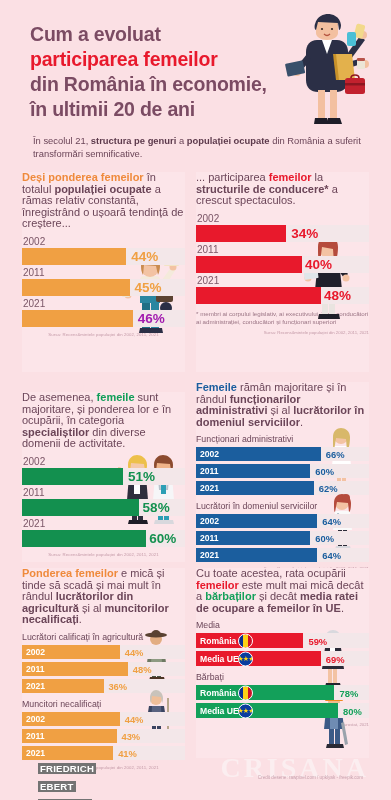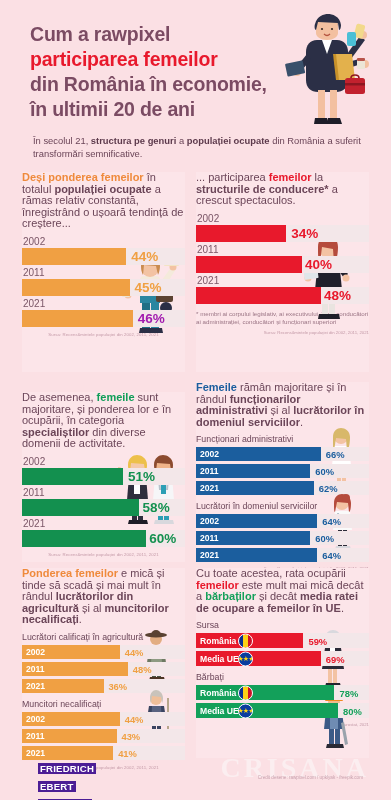--- a/index.html
+++ b/index.html
@@ -58,32 +58,32 @@
   .flag-ro { background: linear-gradient(to right, #0a2f8f 0 33.3%, #fcd116 33.3% 66.6%, #ce1126 66.6% 100%); }
   .flag-eu { background: #0a3d9e; }
   .flag-eu .stars { position:absolute; inset:0; display:flex; align-items:center; justify-content:center; color:#ffd617; font-size:7px; letter-spacing:-1px; }
 
   
   .ill { position: absolute; }
 
   
   .footer { position: absolute; left: 0; bottom: 0; width: 391px; height: 52px; }
   .fes { position: absolute; left: 38px; top: 10px; }
-  .fes-line { background: #4c1d95; color: #fff; font-size: 9.6px; font-weight: 700; letter-spacing: .2px; padding: 0 2px; display: inline-block; margin-bottom: 1px; line-height: 11px; }
+  .fes-line { background: #737373; color: #fff; font-size: 9.6px; font-weight: 700; letter-spacing: .2px; padding: 0 2px; display: inline-block; margin-bottom: 1px; line-height: 11px; }
   .crisana { position: absolute; right: 22px; top: 4px; font-size: 28px; font-weight: 700; color: #fbeef0; letter-spacing: 3px; font-family: "Liberation Serif", serif; }
   .credit { position: absolute; right: 28px; top: 27px; font-size: 4.6px; color: #c8a0ad; }
 </style>
 </head>
 <body>
 
 <div class="page">
 
   <div class="header">
     <div class="title">
-      <div>Cum a rawpixel</div>
+      <div>Cum a evoluat</div>
       <div class="hl">participarea femeilor</div>
       <div>din România în economie,</div>
       <div>în ultimii 20 de ani</div>
     </div>
 
     <svg class="hero" viewBox="0 0 92 118">
       <ellipse cx="46" cy="12" rx="11" ry="11" fill="#2b2f46"></ellipse>
       <path d="M35 12c0-7 5-11 11-11s11 4 11 11v7c0 4-5 7-11 7s-11-3-11-7z" fill="#f3c0a0"></path>
       <path d="M34 10c2-8 9-10 13-10s12 2 13 11c0 3-1 5-2 5l-1-7-20-1-2 8c-1 0-2-3-1-6z" fill="#2b2f46"></path>
       <circle cx="41" cy="15" r="1.1" fill="#3a2a26"></circle>
@@ -435,21 +435,21 @@
         <rect x="19" y="38" width="4" height="15" fill="#f3c3a3"></rect>
       <path d="M12 53h7l1 4H11z" fill="#24242f"></path>
         <path d="M19 53h7l1 4H18z" fill="#24242f"></path>
       <path d="M11 18h16l3 21H8z" fill="#2b2b38"></path>
       <rect x="16" y="18" width="5" height="13" fill="#fff"></rect>
       <circle cx="19" cy="10" r="7" fill="#f3c3a3"></circle>
       <path d="M11 9c0-6 4-9 8-9s8 3 8 9c0 4-1 6-1 6l-1-7-12-1-1 8s-1-2-1-6z" fill="#d9d9de"></path>
       <rect x="28" y="28" width="9" height="7" rx="1" fill="#4a4a58"></rect>
     </svg>
 
-    <div class="subhead">Sursa</div>
+    <div class="subhead">Media</div>
     <div>
       <div class="irow" style="height:15px;">
         <div class="itrack"></div>
         <div class="ibar" style="width:62%; background:#e8192c;"></div>
         <div class="iyear">România</div>
         <div class="flag flag-ro" style="left:42px;"></div>
         <div class="ival" style="left:65%; color:#e8192c;">59%</div>
       </div>
       <div class="irow" style="height:15px;">
         <div class="itrack"></div>

